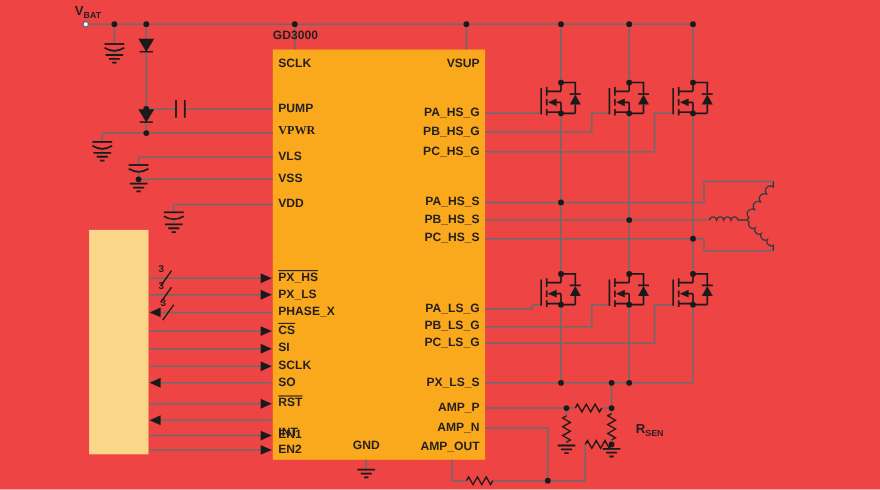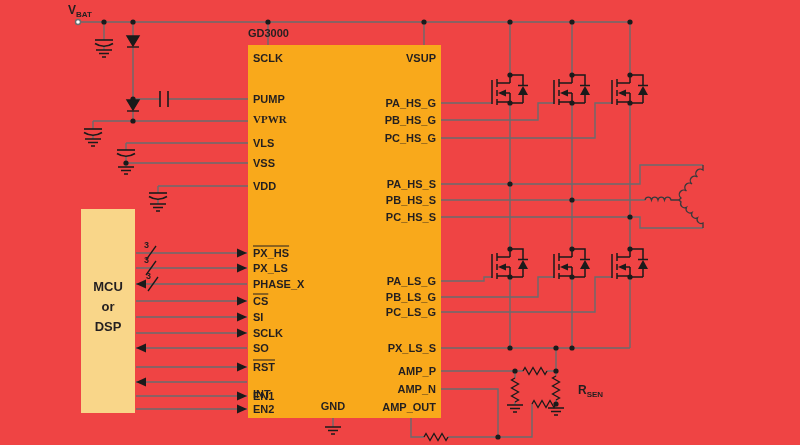--- a/index.html
+++ b/index.html
@@ -212,25 +212,20 @@
   <div class="lbl pinR" style="top:281px;">PA_LS_G</div>
   <div class="lbl pinR" style="top:297px;">PB_LS_G</div>
   <div class="lbl pinR" style="top:312px;">PC_LS_G</div>
   <div class="lbl pinR" style="top:348px;">PX_LS_S</div>
   <div class="lbl pinR" style="top:371px;">AMP_P</div>
   <div class="lbl pinR" style="top:389px;">AMP_N</div>
   <div class="lbl pinR" style="top:407px;">AMP_OUT</div>
 
   <div class="lbl gndlbl" style="top:406px;">GND</div>
 
-  <div class="mcutxt">
-    <div>MCU</div>
-    <div>or</div>
-    <div>DSP</div>
-  </div>
 
   <div class="lbl busnum" style="left:144px;top:245px;">3</div>
   <div class="lbl busnum" style="left:144px;top:260px;">3</div>
   <div class="lbl busnum" style="left:146px;top:276px;">3</div>
 
   <div class="lbl subbed" style="left:578px;top:391px;"><span class="main">R</span><span class="sub">SEN</span></div>
 
 </div>
 
 </body></html>

